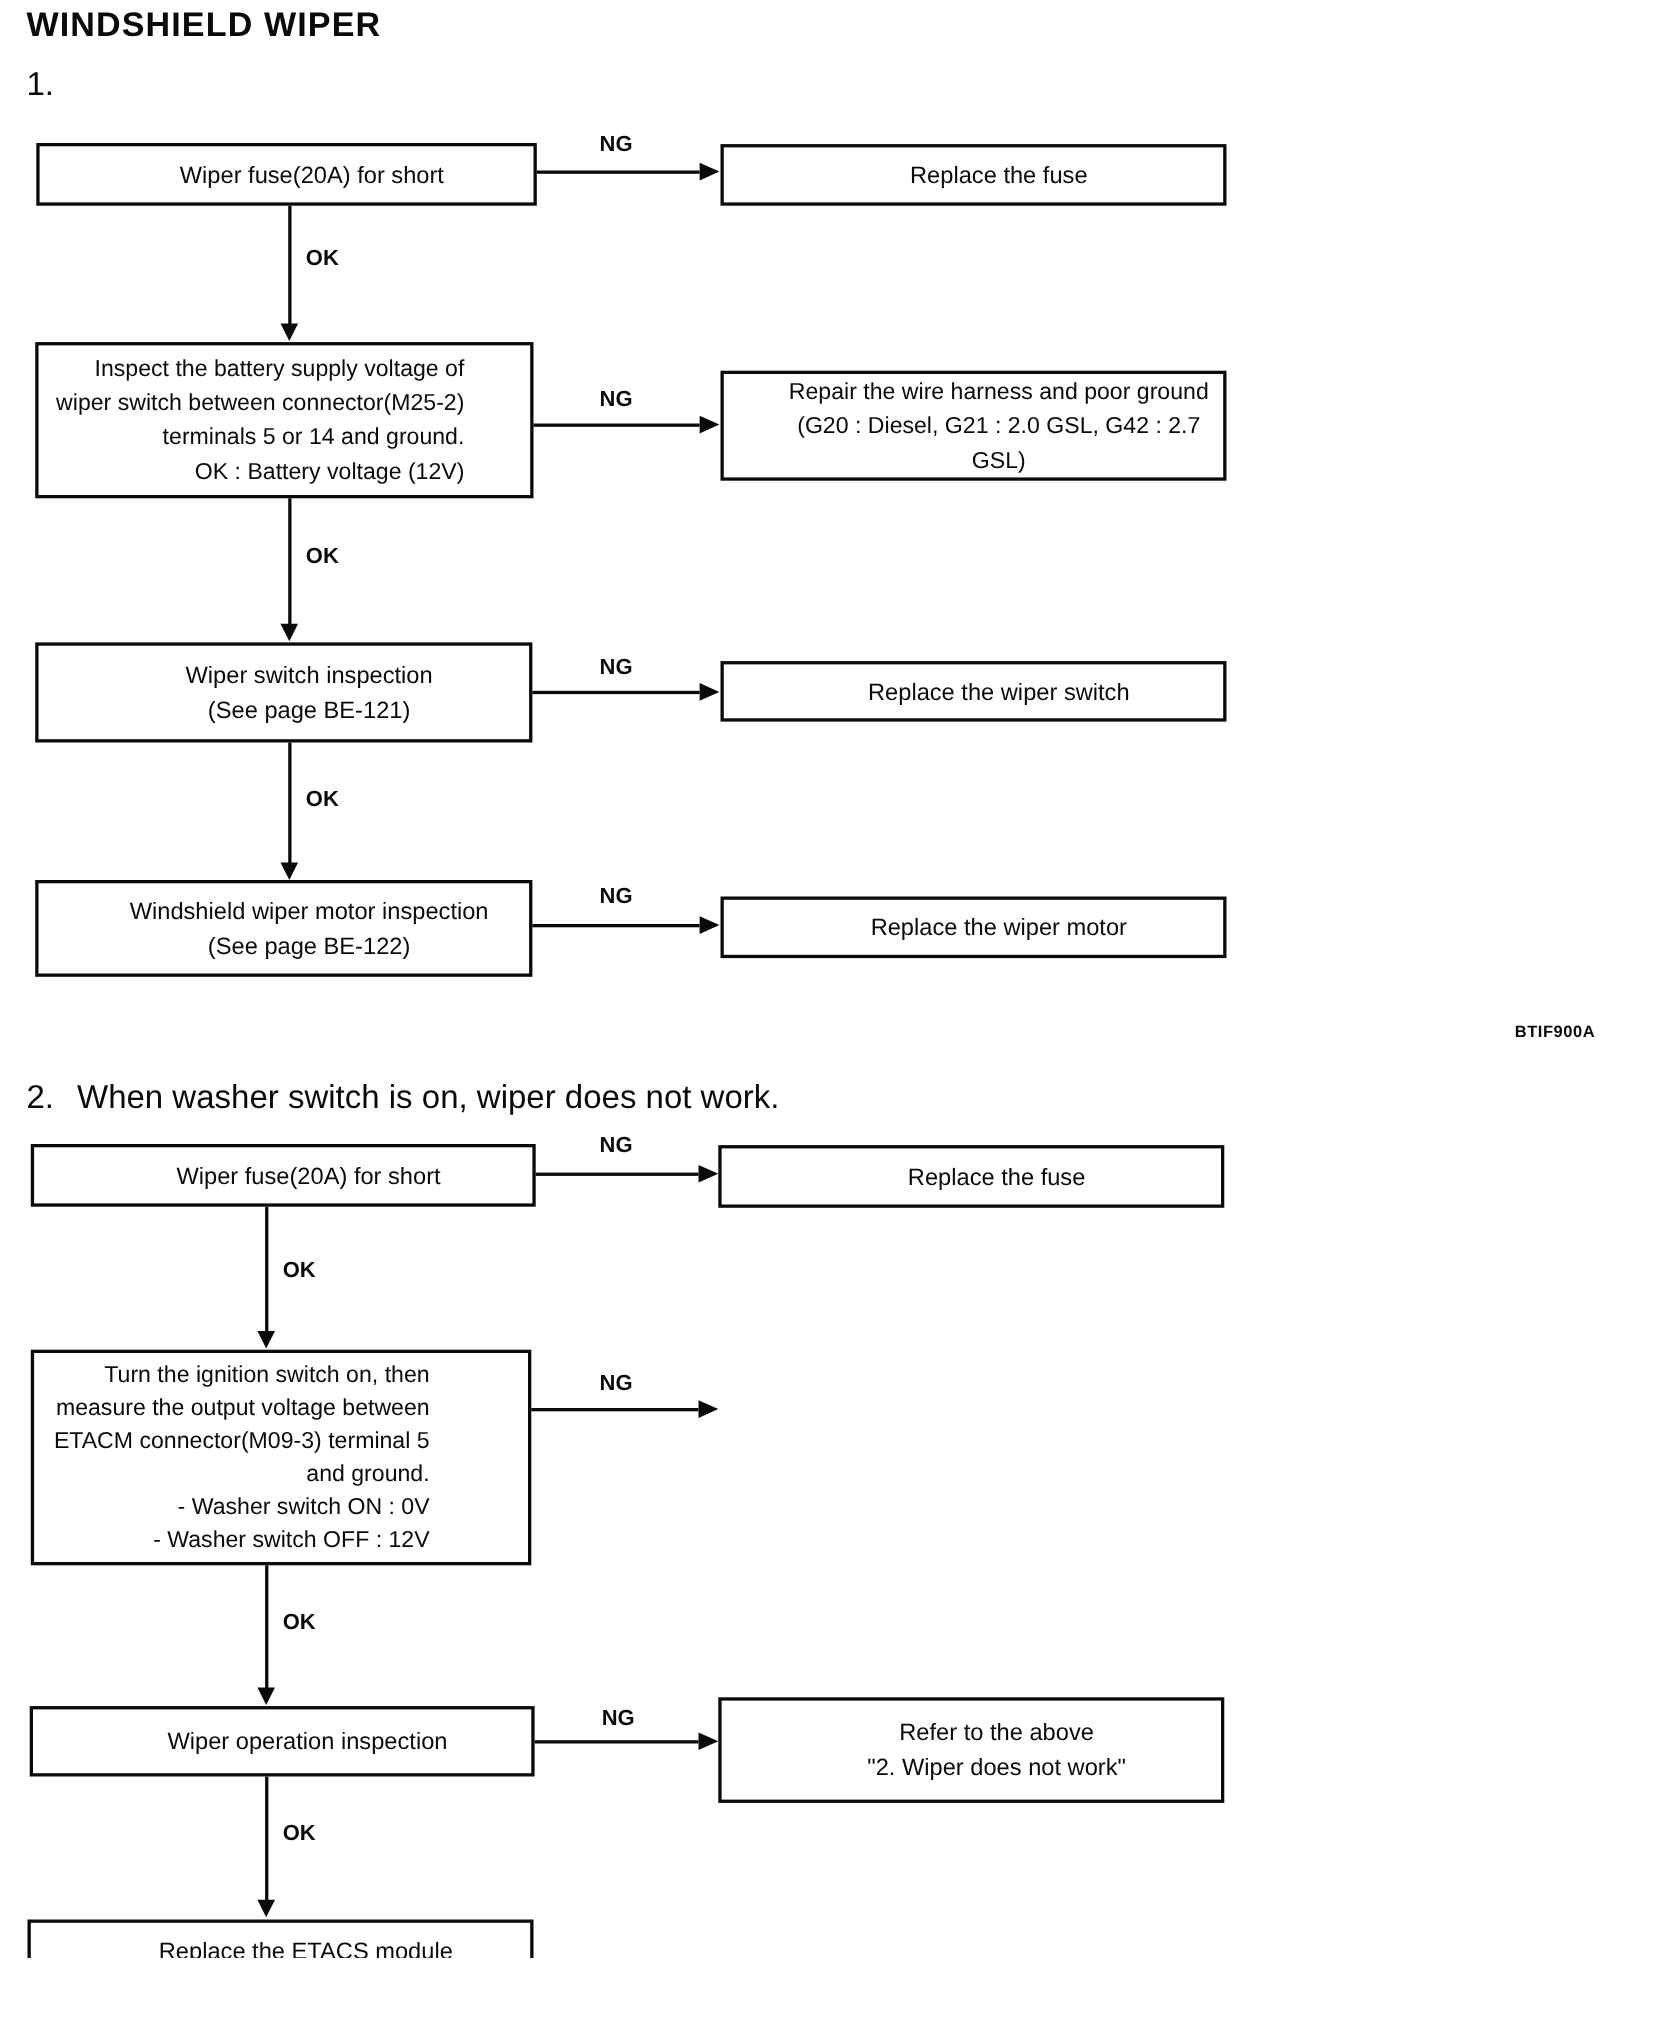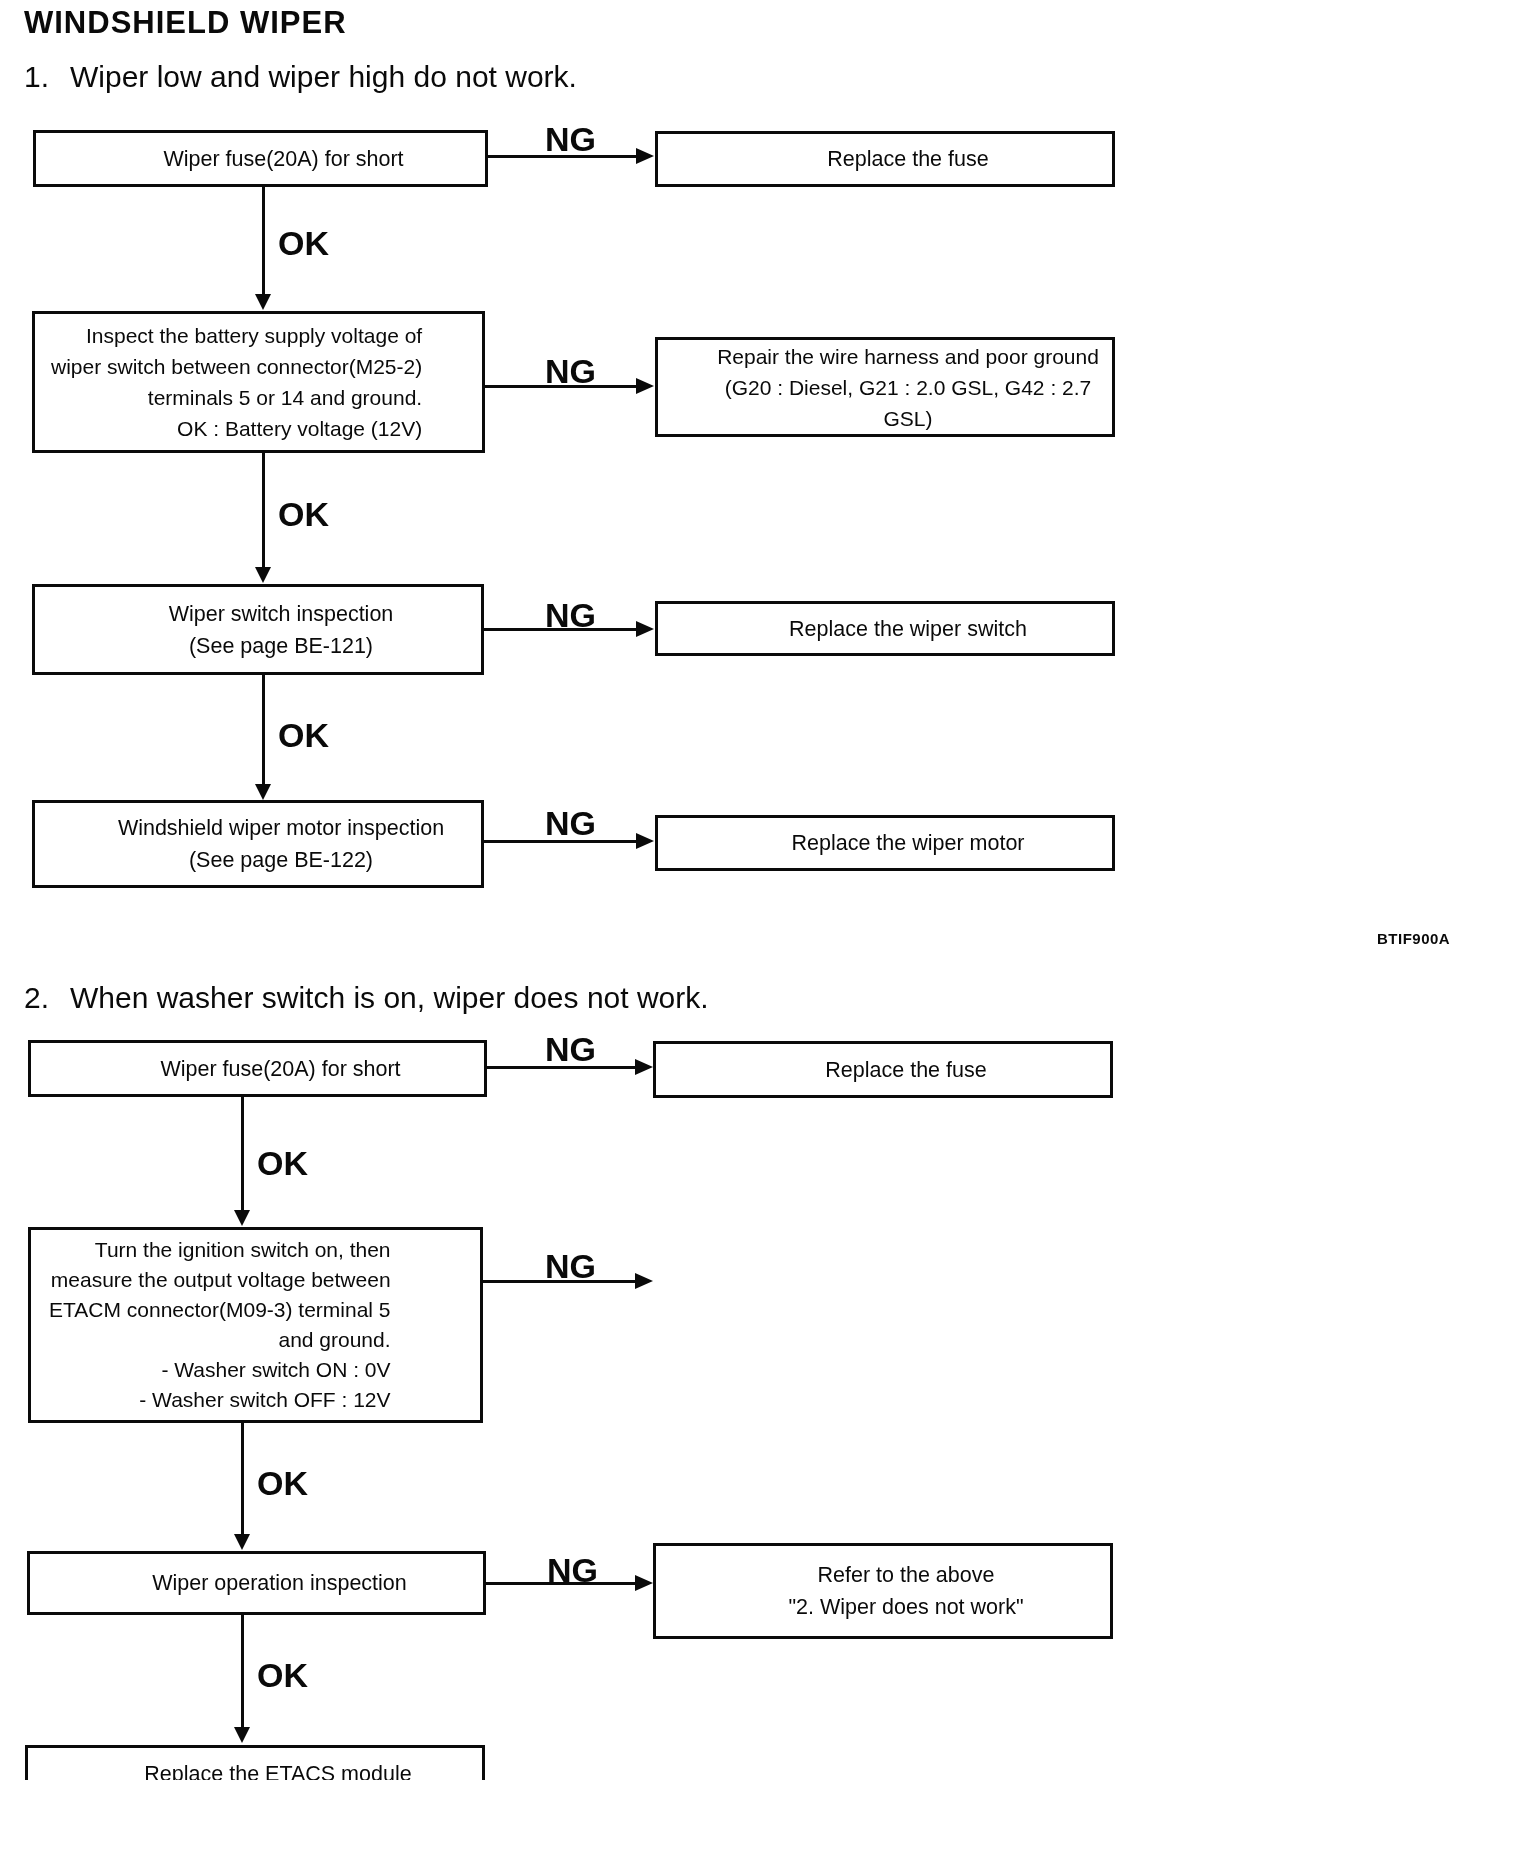--- a/index.html
+++ b/index.html
@@ -49,38 +49,37 @@
   }
   .vline::after{
     content:"";position:absolute;bottom:-15px;left:-7px;
     width:0;height:0;
     border-left:8px solid transparent;
     border-right:8px solid transparent;
     border-top:16px solid #0a0a0a;
   }
   .conn-label{
     position:absolute;
-    font-size:34px;font-weight:bold;
+    font-size:20px;font-weight:bold;
     white-space:nowrap;
   }
   .figcode{
     position:absolute;
     font-size:15px;font-weight:bold;letter-spacing:0.5px;
     white-space:nowrap;
   }
 </style>
 </head>
 <body>
 
 <div class="page">
 
   <div class="abs page-title" style="left:24px;top:5px;">WINDSHIELD WIPER</div>
 
   <div class="abs item-number" style="left:24px;top:60px;">1.</div>
-  <div class="abs item-heading" style="left:70px;top:60px;">Wiper low and wiper high do not work.</div>
 
   <div class="box" style="left:33px;top:130px;width:455px;height:57px;">Wiper fuse(20A) for short</div>
   <span class="conn-label" style="left:545px;top:120px;">NG</span>
   <div class="hline" style="left:488px;top:155px;width:148px;"></div>
   <div class="box" style="left:655px;top:131px;width:460px;height:56px;">Replace the fuse</div>
 
   <div class="vline" style="left:262px;top:187px;height:108px;"></div>
   <span class="conn-label" style="left:278px;top:224px;">OK</span>
 
   <div class="box tl" style="left:32px;top:311px;width:453px;height:142px;font-size:21px;line-height:31px;">Inspect the battery supply voltage of

